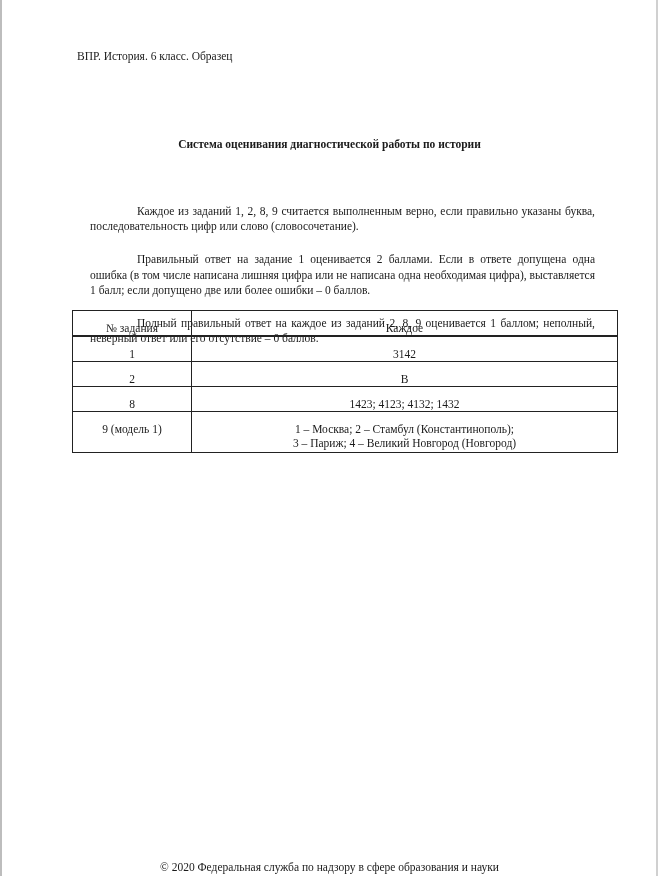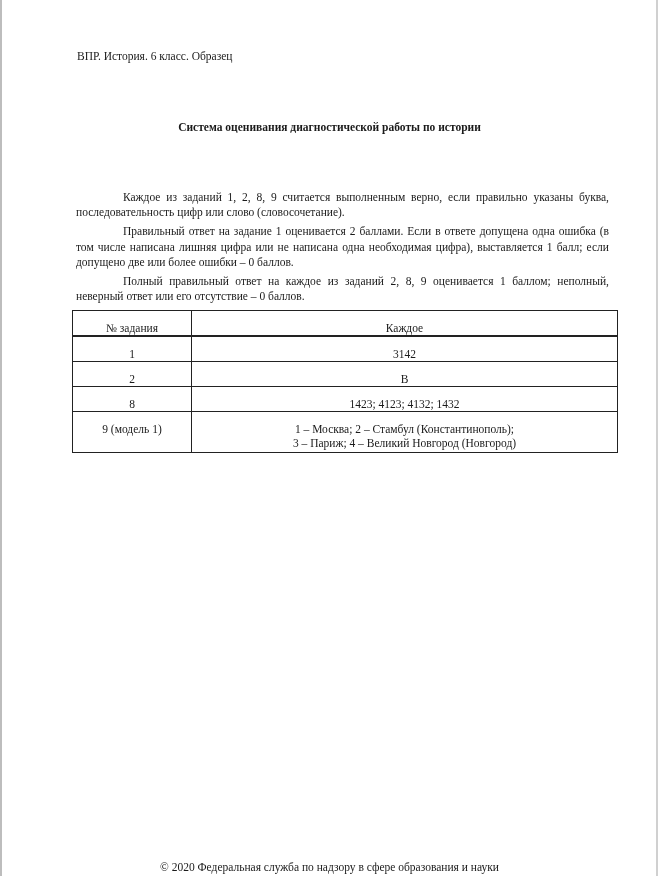--- a/index.html
+++ b/index.html
@@ -55,37 +55,37 @@
       left: 5px;
       top: 1px;
       font-size: 20px;
       line-height: 24px;
       color: #8a8a8a;
     }
     .title {
       position: absolute;
       left: 0;
       width: 659px;
-      top: 120px;
+      top: 137px;
       text-align: center;
       font-weight: bold;
       font-size: 11.5px;
       line-height: 14px;
     }
     .body-text {
       position: absolute;
       left: 72px;
       top: 186px;
       width: 541px;
       font-size: 11.5px;
       line-height: 15.2px;
       text-align: justify;
     }
     .body-text p {
-      margin: 4px;
+      margin: 18px;
       text-indent: 47px;
     }
     .answers-table {
       position: absolute;
       left: 72px;
       top: 310px;
       width: 546px;
       border-collapse: collapse;
       font-size: 11.5px;
       line-height: 14px;

